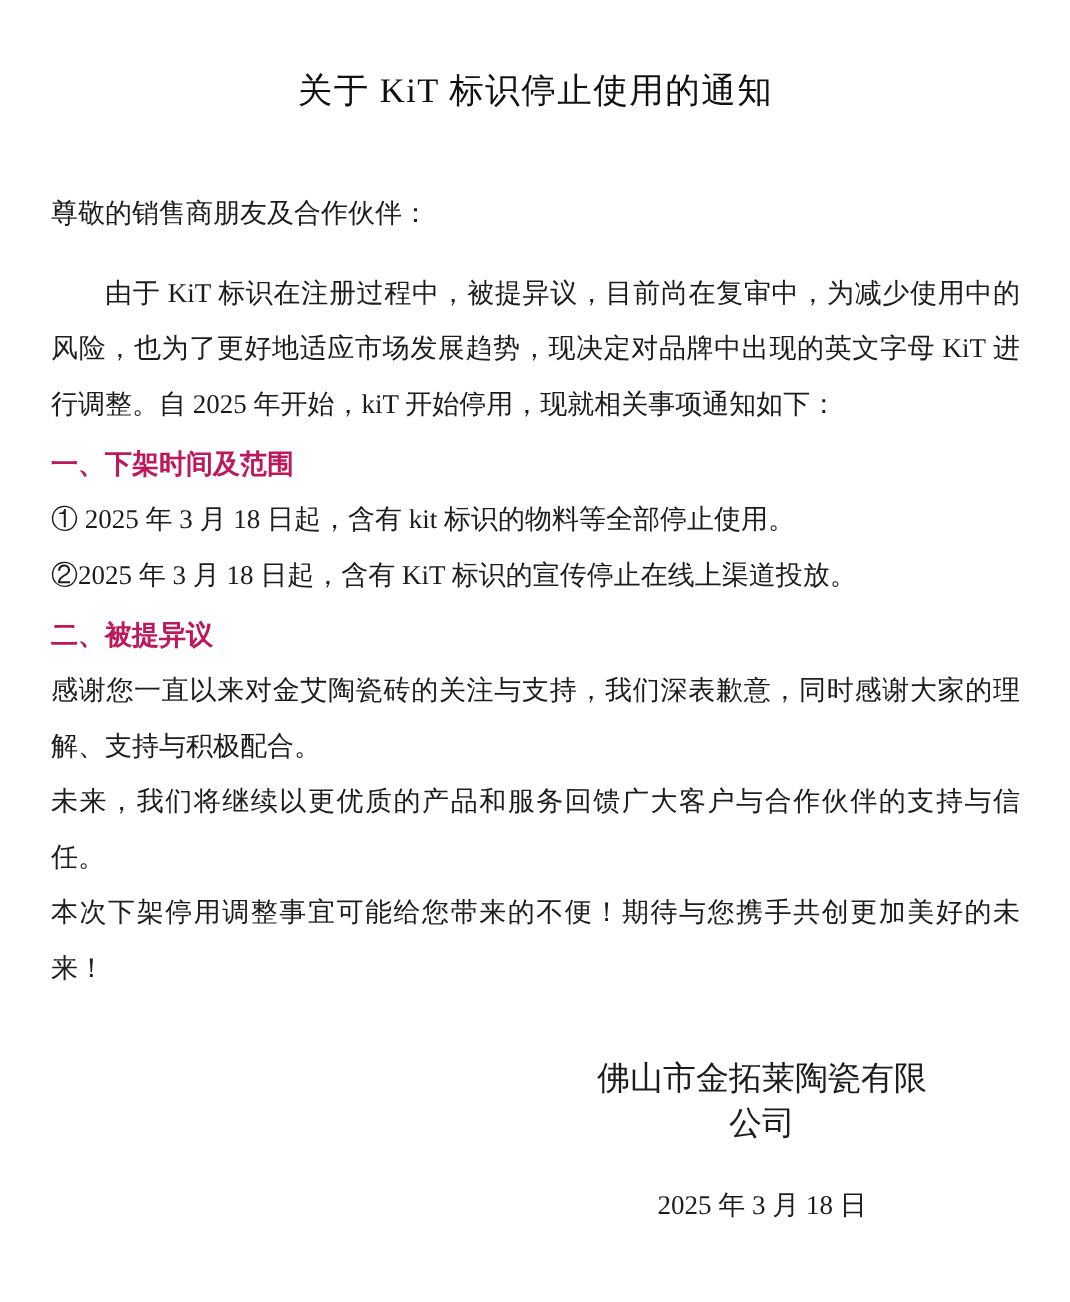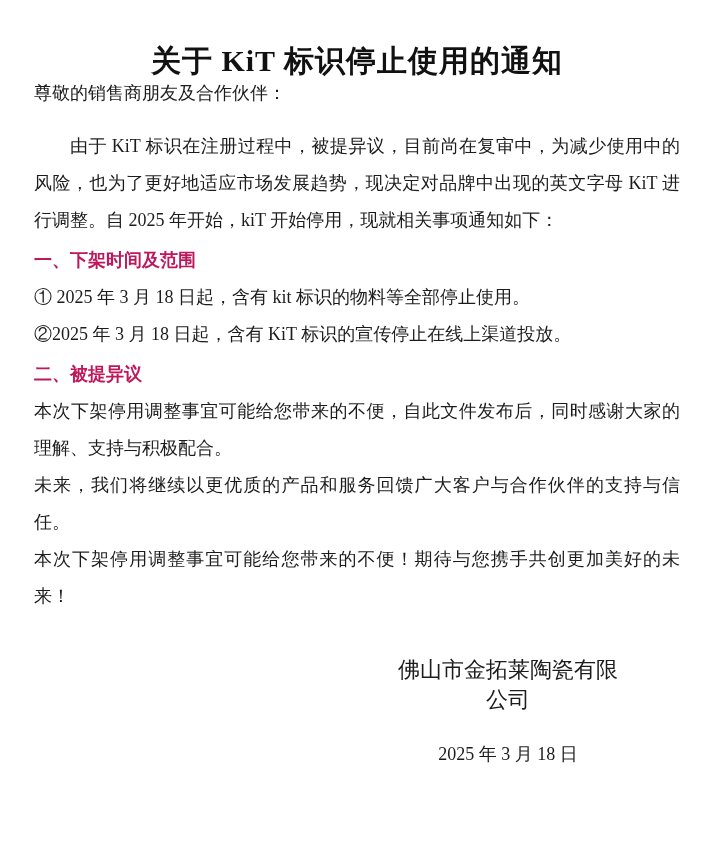--- a/index.html
+++ b/index.html
@@ -15,27 +15,28 @@
     height: 868px;
     background: #ffffff;
     color: #1c1c1c;
   }
   .content {
     padding: 0 33px 0 34px;
   }
   .doc-title {
     margin-top: 44px;
     text-align: center;
-    font-size: 30px;
-    font-weight: bold;
+    font-size: 23px;
+    font-weight: normal;
     line-height: 34px;
     color: #111;
     letter-spacing: 1px;
   }
   .greeting {
+    margin-top: 49px;
     font-size: 18px;
     line-height: 30px;
   }
   .para {
     font-size: 18px;
     line-height: 37px;
     text-align: justify;
   }
   .intro {
     margin-top: 20px;
@@ -86,21 +87,21 @@
 
     <h2 class="section-heading">一、下架时间及范围</h2>
 
     <p class="list-item">① 2025 年 3 月 18 日起，含有 kit 标识的物料等全部停止使用。</p>
 
     <p class="list-item">②2025 年 3 月 18 日起，含有 KiT 标识的宣传停止在线上渠道投放。</p>
 
     <h2 class="section-heading">二、被提异议</h2>
 
 
-    <p class="para body-para">本次下架停用调整事宜可能给您带来的不便，自此文件发布后，同时感谢大家的理解、支持与积极配合。</p>
+    <p class="para body-para">感谢您一直以来对金艾陶瓷砖的关注与支持，我们深表歉意，同时感谢大家的理解、支持与积极配合。</p>
 
     <p class="para body-para">未来，我们将继续以更优质的产品和服务回馈广大客户与合作伙伴的支持与信任。</p>
 
     <p class="para body-para">本次下架停用调整事宜可能给您带来的不便！期待与您携手共创更加美好的未来！</p>
 
     <div class="signature-block">
       <p class="signature-company">佛山市金拓莱陶瓷有限公司</p>
       <p class="signature-date">2025 年 3 月 18 日</p>
     </div>
 

